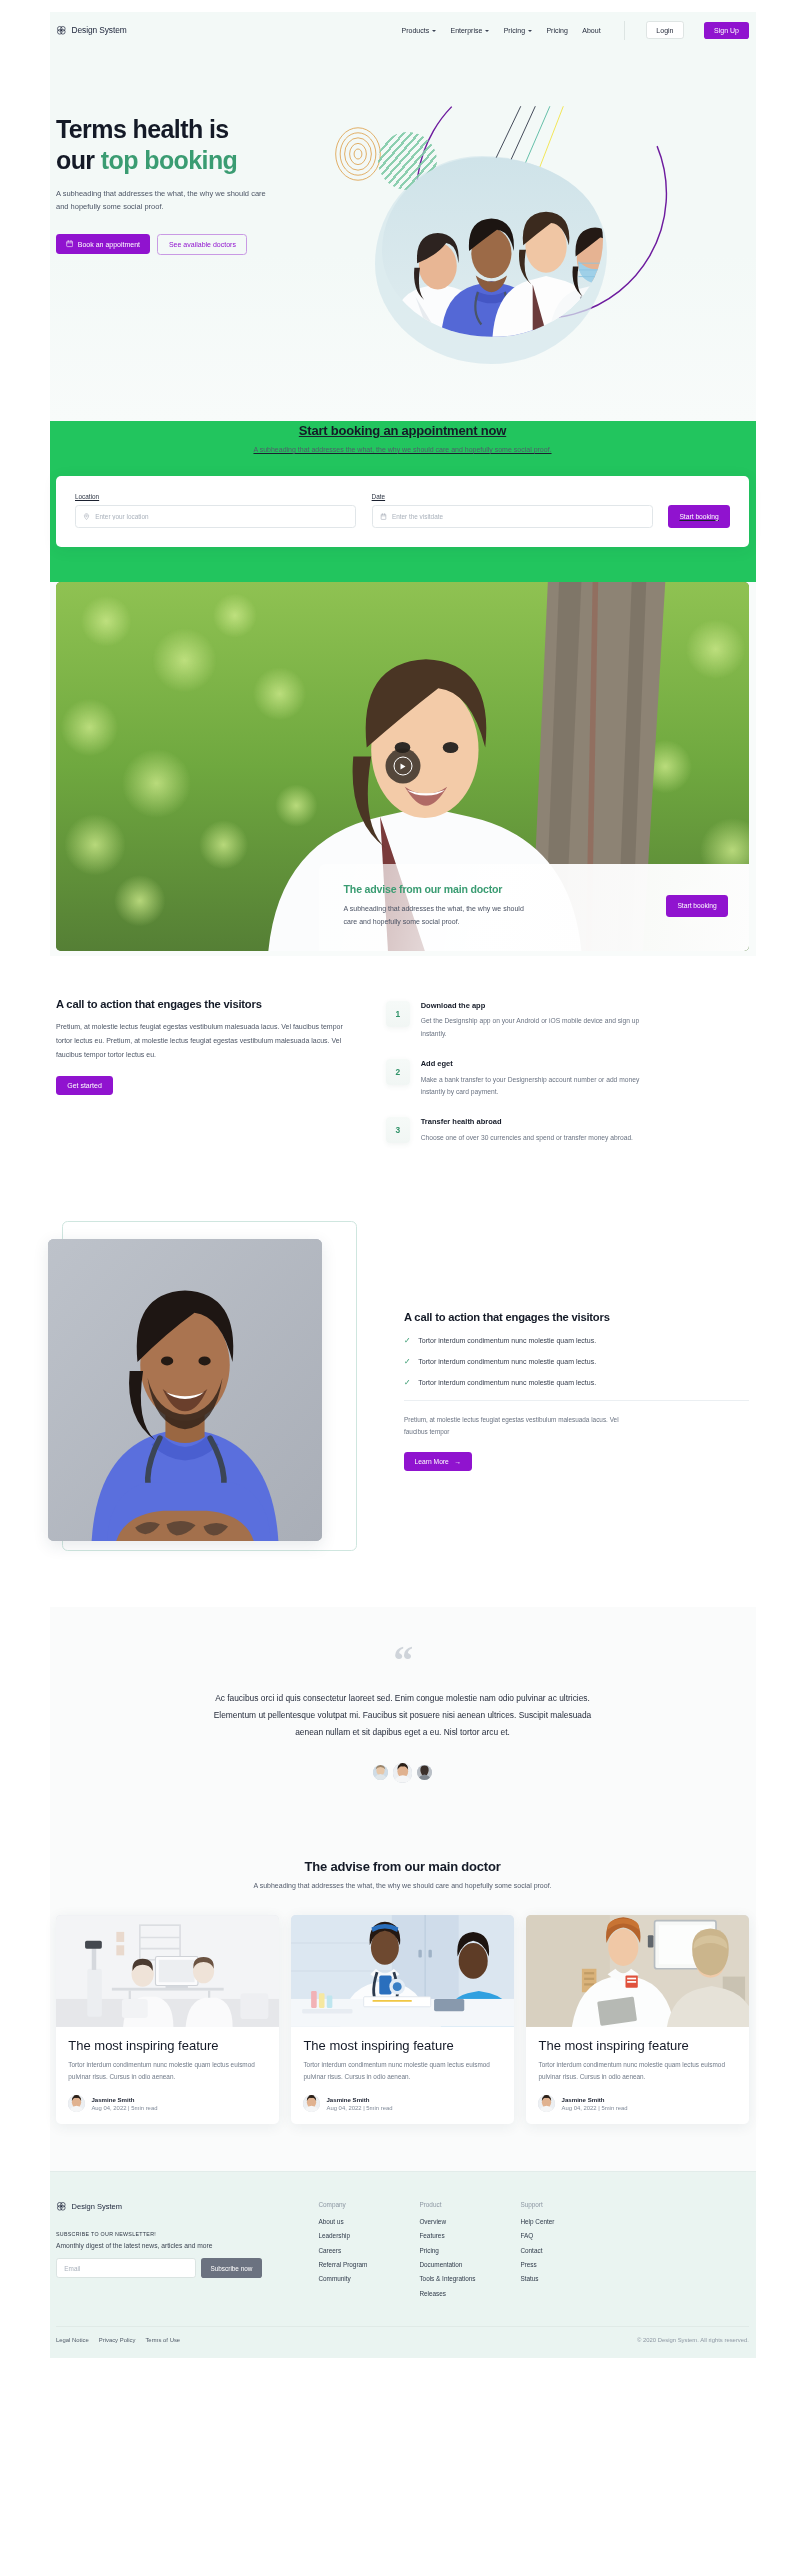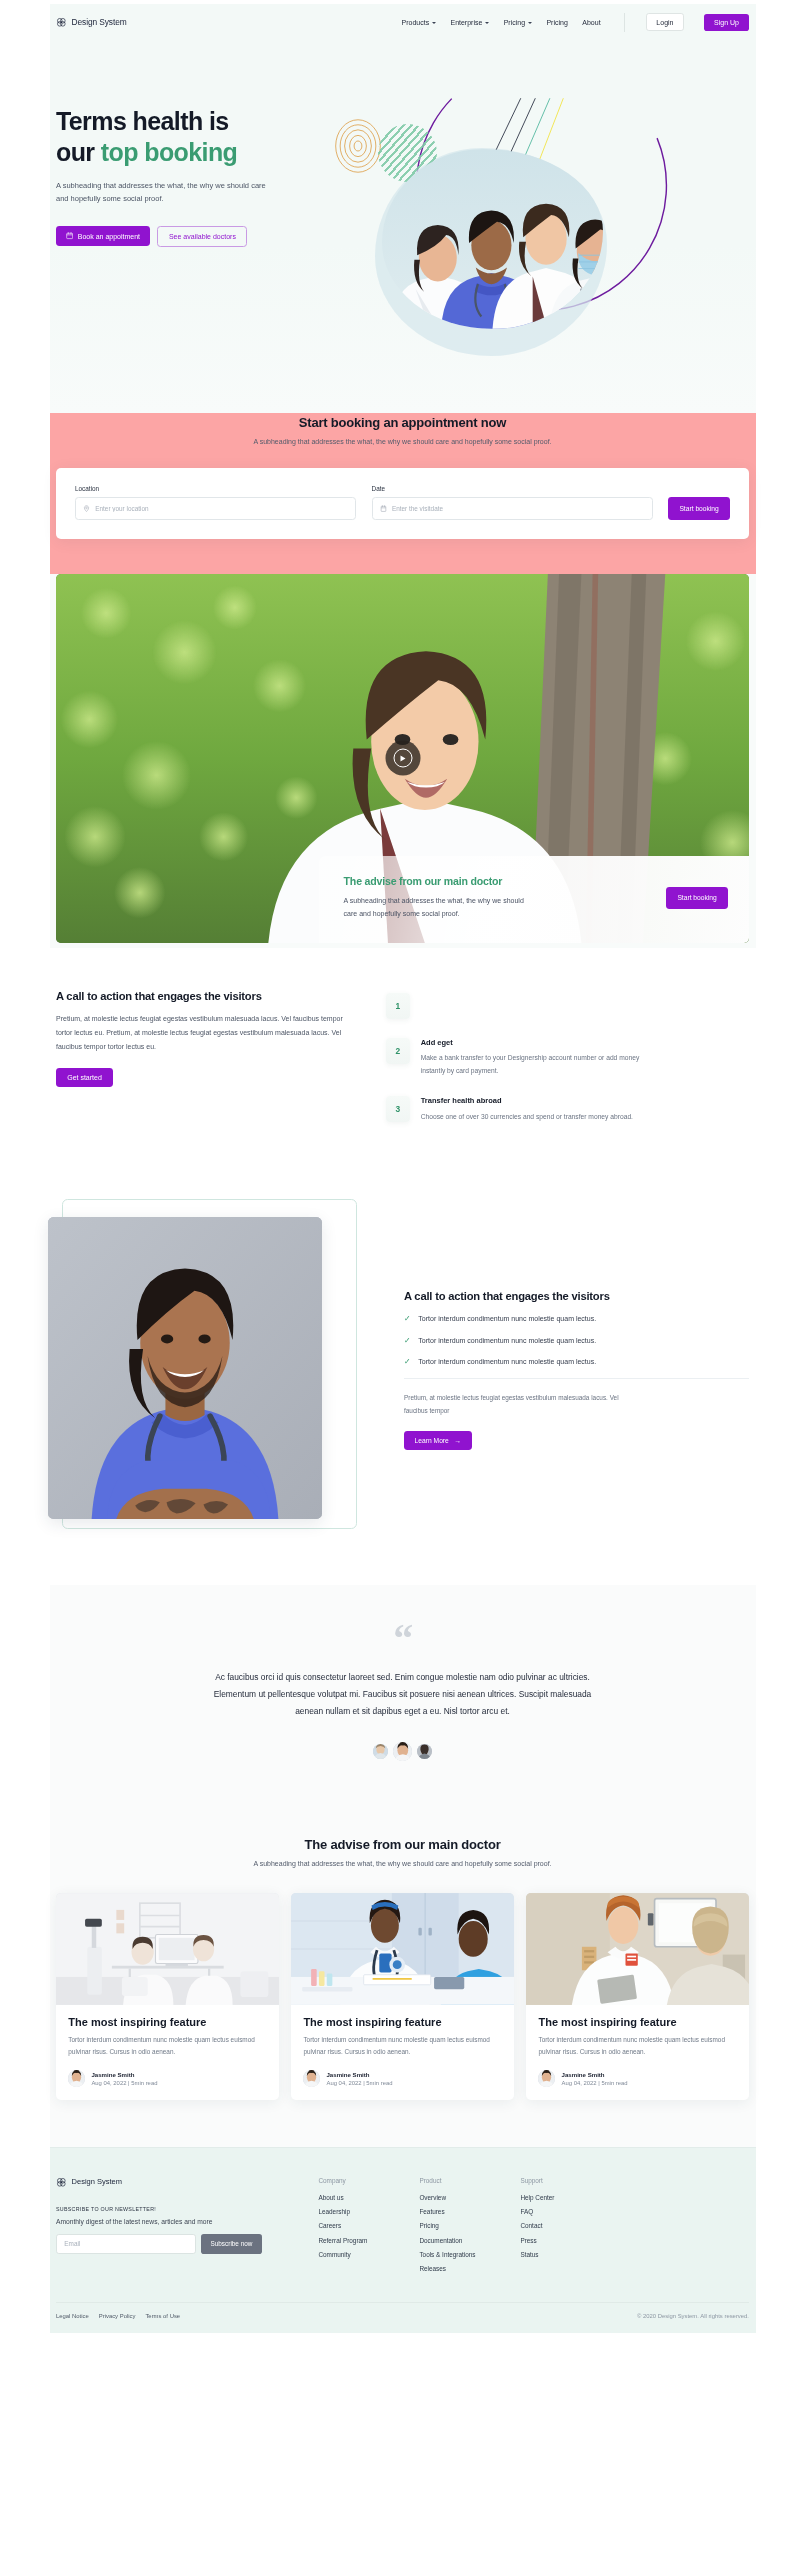--- a/index.html
+++ b/index.html
@@ -3,21 +3,21 @@
 <meta charset="utf-8">
 <style>
   * { margin:0; padding:0; box-sizing:border-box; }
   html,body { width:805px; }
   body {
     font-family:"Liberation Sans", sans-serif;
     background:#ffffff;
     color:#1b2130;
     -webkit-font-smoothing:antialiased;
   }
-  .wrap { width:706px; margin:4px auto; position:relative; }
+  .wrap { width:706px; margin:12px auto; position:relative; }
   .container { width:693px; margin:0 auto; position:relative; }
 
   
   .header {
     height:36px; background:#f3f9f7;
     display:flex; align-items:center;
     position:relative; z-index:40;
   }
   .header-inner { width:693px; margin:0 auto; display:flex; align-items:center; }
   .brand { display:flex; align-items:center; gap:5px; }
@@ -79,21 +79,21 @@
   }
   .slashes { left:120px; top:8.4px; width:112px; height:101px; }
   .hero-photo {
     position:absolute; left:35px; top:60px; width:221px; height:180px;
     border-radius:46% 54% 50% 50% / 52% 46% 54% 48%;
     overflow:hidden;
   }
   .hero-photo svg { display:block; }
 
   
-  .booking { background:#fca5a5; padding:2.2px 0 35px; }
+  .booking { background:#22c55e; padding:2.2px 0 35px;text-decoration:underline; }
   .sec-title { font-size:13px; font-weight:700; text-align:center; color:#141a27; letter-spacing:-0.2px; }
   .sec-sub { margin-top:7.8px; font-size:7px; color:#525b6b; text-align:center; }
   .booking-card {
     margin-top:23.5px; background:#fff; border-radius:5px;
     box-shadow:0 2.8px 14.5px rgba(30,50,70,.07);
     padding:17px 19px 19px; display:flex; align-items:flex-end; gap:15.6px;
   }
   .field { flex:1; }
   .field-label { font-size:6.4px; color:#2b3342; margin-bottom:5px; display:block; }
   .input-shell {
@@ -201,21 +201,21 @@
   
   .blog { background:#fafbfb; padding:32px 0 47px; }
   .blog-grid { margin-top:26px; display:flex; gap:12.3px; }
   .bcard {
     flex:1; background:#fff; border-radius:5px; overflow:hidden;
     box-shadow:0 2.2px 12.3px rgba(30,50,70,.07);
   }
   .bcard-img { height:112px; overflow:hidden; background:#dfe3e7; }
   .bcard-img svg { display:block; }
   .bcard-body { padding:11.2px 12.3px 12.3px; }
-  .bcard-title { font-size:11px; font-weight:700; color:#141a27; }
+  .bcard-title { font-size:13px; font-weight:400; color:#141a27; }
   .bcard-desc { margin-top:6.1px; font-size:6.4px; line-height:1.85; color:#707a88; }
   .bcard-meta { margin-top:12.3px; display:flex; align-items:center; gap:6.1px; }
   .bcard-av { width:17px; height:17px; border-radius:50%; overflow:hidden; background:#cdd2d9; flex-shrink:0; }
   .bcard-av svg { display:block; }
   .bcard-name { font-size:6.1px; font-weight:700; color:#1b2130; }
   .bcard-date { margin-top:2.2px; font-size:5.9px; color:#808a98; }
 
   
   .footer { background:#eaf4f1; padding:29px 0 0; border-top:0.6px solid #e2ecea; }
   .footer-inner { display:flex; }
@@ -499,20 +499,24 @@
   <section class="cta-steps">
     <div class="container cta-steps-inner">
       <div class="cs-left">
         <h2 class="cs-h2">A call to action that engages the visitors</h2>
         <p class="cs-p">Pretium, at molestie lectus feugiat egestas vestibulum malesuada lacus. Vel faucibus tempor tortor lectus eu. Pretium, at molestie lectus feugiat egestas vestibulum malesuada lacus. Vel faucibus tempor tortor lectus eu.</p>
         <button class="btn-getstarted">Get started</button>
       </div>
       <div class="cs-right">
         <div class="step">
           <div class="step-num">1</div>
+          <div>
+            <div class="step-title">Download the app</div>
+            <div class="step-desc">Get the Designship app on your Android or iOS mobile device and sign up instantly.</div>
+          </div>
         </div>
         <div class="step">
           <div class="step-num">2</div>
           <div>
             <div class="step-title">Add eget</div>
             <div class="step-desc">Make a bank transfer to your Designership account number or add money instantly by card payment.</div>
           </div>
         </div>
         <div class="step">
           <div class="step-num">3</div>

